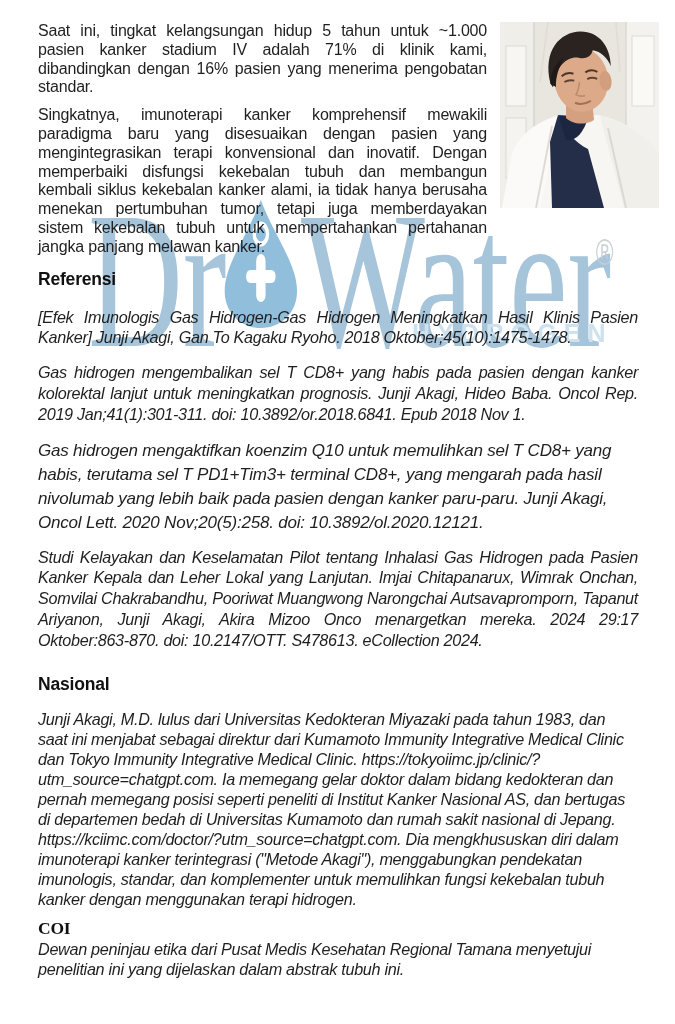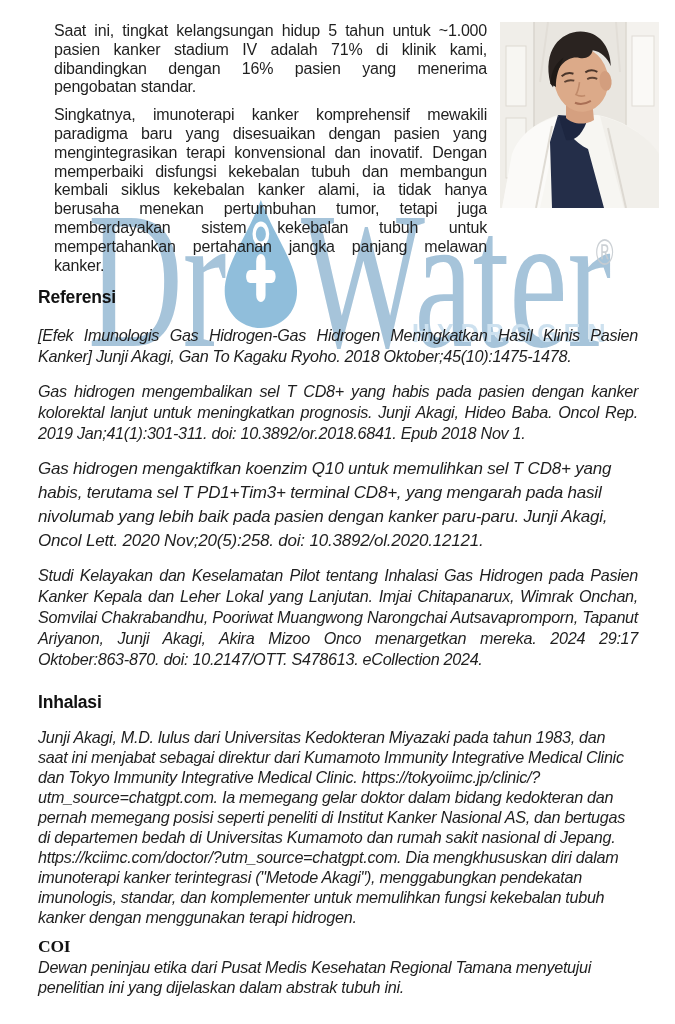--- a/index.html
+++ b/index.html
@@ -9,21 +9,21 @@
     background:#ffffff;
     overflow:hidden;
     font-family:"Liberation Sans",sans-serif;
     color:#1f1f1f;
   }
   .content{position:relative;z-index:1;}
   
   .intro-row{display:flex;margin:22px 16px 0 38px;}
   .intro-text{width:462px;}
   .intro-text p{
-    margin:0 0 9px 16px;
+    margin:0 0 9px 0;
     font-size:16px;line-height:18.8px;
     text-align:justify;letter-spacing:-0.2px;
   }
   .photo-wrap{margin-left:13px;width:159px;height:186px;flex:0 0 auto;}
   
   .body-col{margin:0 37px 12px 38px;}
   h2{
     font-size:17.5px;font-weight:bold;color:#111;
     margin:0;line-height:22px;letter-spacing:-0.2px;
   }
@@ -134,21 +134,21 @@
     </div>
 
     <div class="body-col">
 
       <h2 class="h-referensi">Referensi</h2>
       <p class="body justify">[Efek Imunologis Gas Hidrogen-Gas Hidrogen Meningkatkan Hasil Klinis Pasien Kanker] Junji Akagi, Gan To Kagaku Ryoho. 2018 Oktober;45(10):1475-1478.</p>
       <p class="body justify">Gas hidrogen mengembalikan sel T CD8+ yang habis pada pasien dengan kanker kolorektal lanjut untuk meningkatkan prognosis. Junji Akagi, Hideo Baba. Oncol Rep. 2019 Jan;41(1):301-311. doi: 10.3892/or.2018.6841. Epub 2018 Nov 1.</p>
       <p class="body small">Gas hidrogen mengaktifkan koenzim Q10 untuk memulihkan sel T CD8+ yang habis, terutama sel T PD1+Tim3+ terminal CD8+, yang mengarah pada hasil nivolumab yang lebih baik pada pasien dengan kanker paru-paru. Junji Akagi, Oncol Lett. 2020 Nov;20(5):258. doi: 10.3892/ol.2020.12121.</p>
       <p class="body justify" style="margin-bottom:0;">Studi Kelayakan dan Keselamatan Pilot tentang Inhalasi Gas Hidrogen pada Pasien Kanker Kepala dan Leher Lokal yang Lanjutan. Imjai Chitapanarux, Wimrak Onchan, Somvilai Chakrabandhu, Pooriwat Muangwong Narongchai Autsavapromporn, Tapanut Ariyanon, Junji Akagi, Akira Mizoo Onco menargetkan mereka. 2024 29:17 Oktober:863-870. doi: 10.2147/OTT. S478613. eCollection 2024.</p>
 
-      <h2 class="h-biografi">Inhalasi</h2>
+      <h2 class="h-biografi">Nasional</h2>
       <p class="body tight">Junji Akagi, M.D. lulus dari Universitas Kedokteran Miyazaki pada tahun 1983, dan saat ini menjabat sebagai direktur dari Kumamoto Immunity Integrative Medical Clinic dan Tokyo Immunity Integrative Medical Clinic. https://tokyoiimc.jp/clinic/?utm_source=chatgpt.com. Ia memegang gelar doktor dalam bidang kedokteran dan pernah memegang posisi seperti peneliti di Institut Kanker Nasional AS, dan bertugas di departemen bedah di Universitas Kumamoto dan rumah sakit nasional di Jepang. https://kciimc.com/doctor/?utm_source=chatgpt.com. Dia mengkhususkan diri dalam imunoterapi kanker terintegrasi ("Metode Akagi"), menggabungkan pendekatan imunologis, standar, dan komplementer untuk memulihkan fungsi kekebalan tubuh kanker dengan menggunakan terapi hidrogen.</p>
 
       <h2 class="h-coi">COI</h2>
 
       <p class="body tight">Dewan peninjau etika dari Pusat Medis Kesehatan Regional Tamana menyetujui penelitian ini yang dijelaskan dalam abstrak tubuh ini.</p>
 
     </div>
 
     <div class="page-number">31</div>
 

